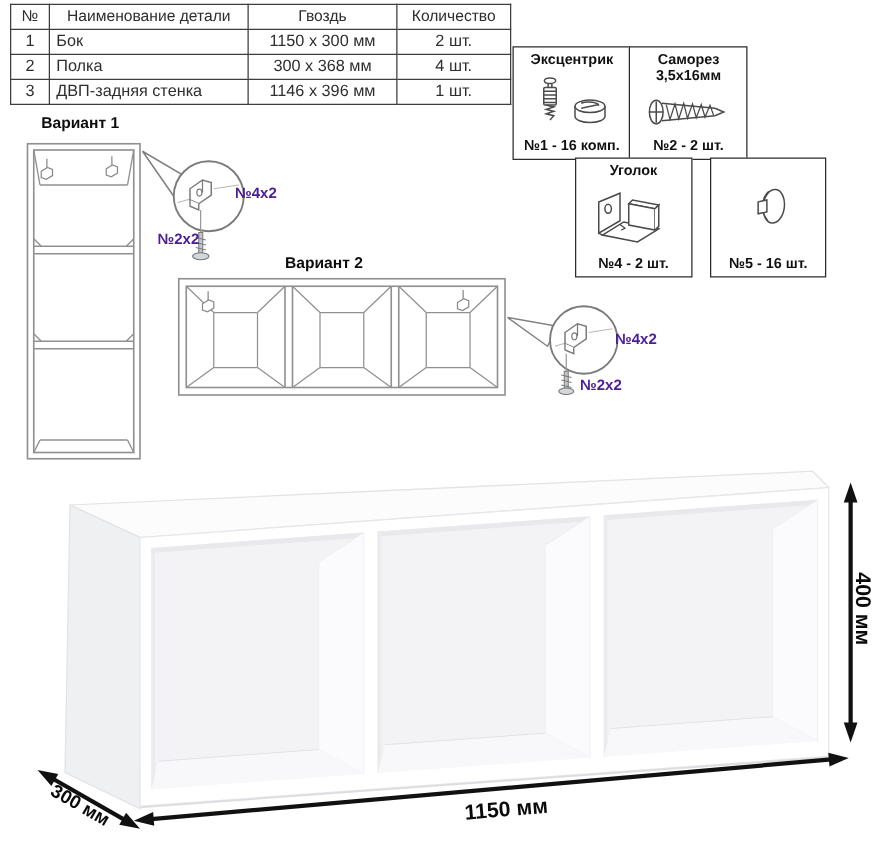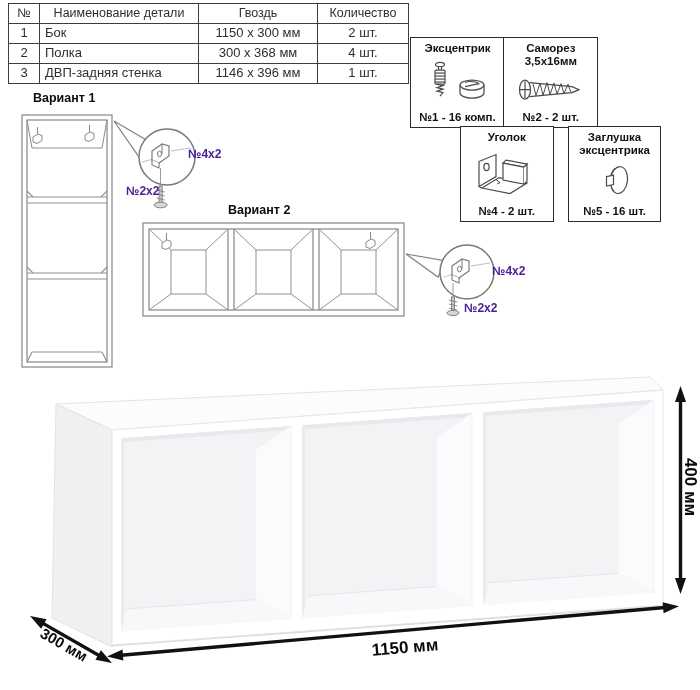--- a/index.html
+++ b/index.html
@@ -281,21 +281,20 @@
           <path d="M14,37 L17,38.5 L17,38.5"></path>
           <path d="M38,13.5 L41,10.5 L62,14.5 L59,17.5 Z"></path>
           <path d="M38,13.5 L59,17.5 L59,34.5 L38,30.5 Z"></path>
           <path d="M59,17.5 L62,14.5 L62,31.5 L59,34.5"></path>
           <path d="M31,30 l4,3 l-3,1.5" fill="none" stroke-width="1"></path>
         </g>
       </svg>
       <div class="hw-count">№4 - 2 шт.</div>
     </div>
     <div class="hw-cell">
-      <div class="hw-title">Заглушка эксцентрика</div>
       <svg class="hw-icon" width="84" height="46" viewBox="0 0 84 46">
         <g stroke="#4b4b4b" stroke-width="1.2" fill="#fff">
           <ellipse cx="46" cy="22" rx="8.5" ry="13.5" transform="rotate(7 46 22)"></ellipse>
           <path d="M42,10 A9,13.5 0 0 0 41,33" fill="none" stroke-width="1"></path>
           <path d="M33.5,18.5 L40.5,17 L40.5,26.5 L33.5,28 Z"></path>
         </g>
       </svg>
       <div class="hw-count">№5 - 16 шт.</div>
     </div>
   </div>

